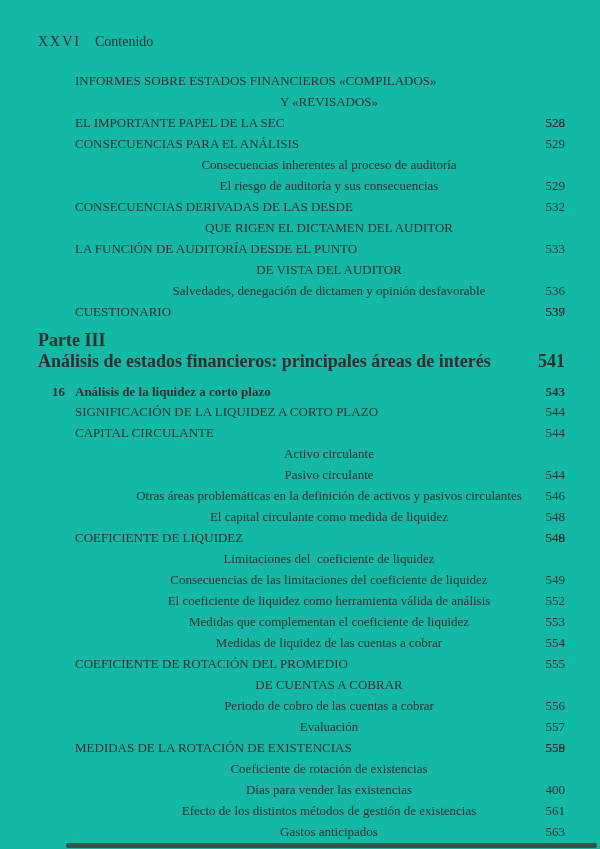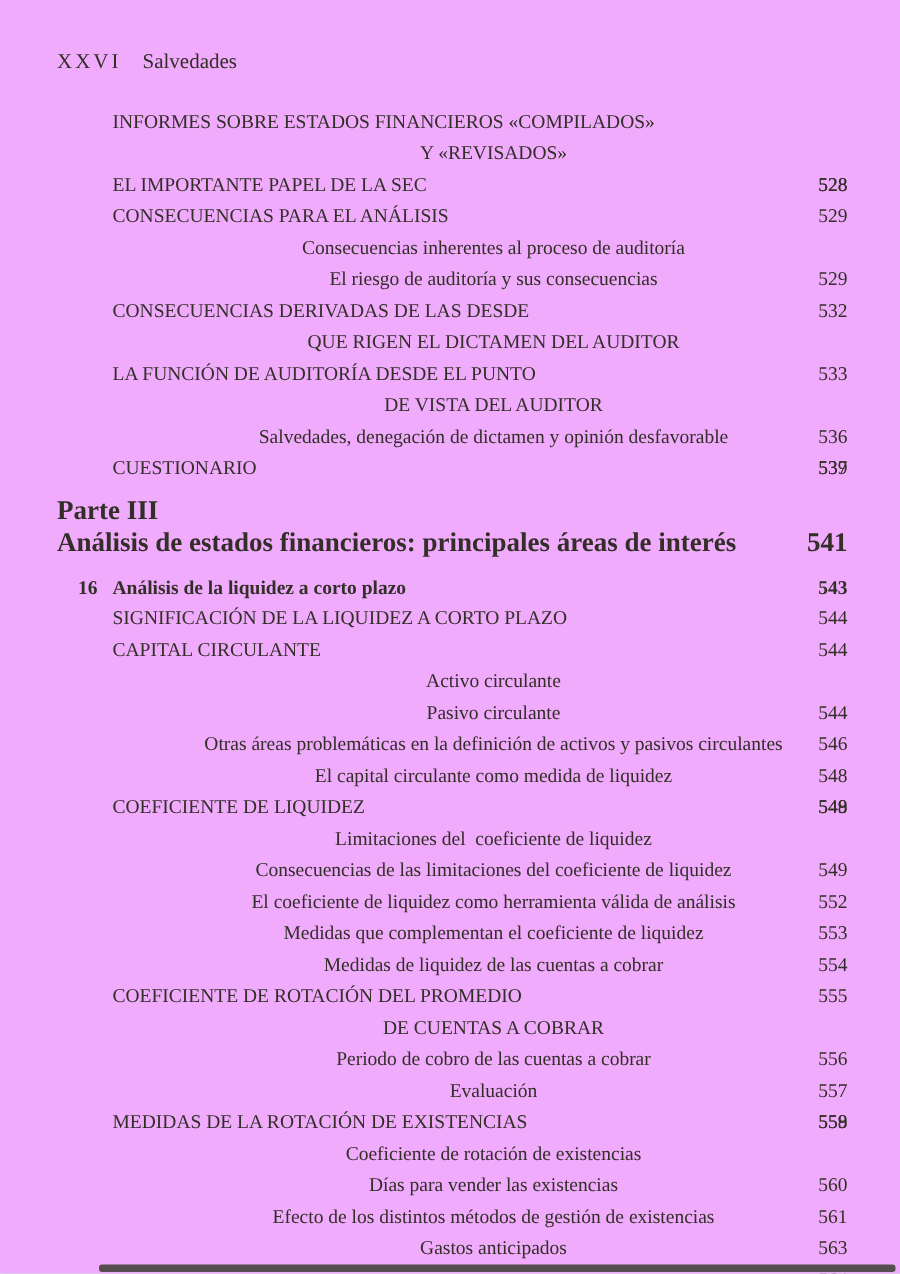--- a/index.html
+++ b/index.html
@@ -4,21 +4,21 @@
 <style>
   html, body {
     margin: 0;
     padding: 0;
     background: #e8e6e1;
   }
   .page {
     position: relative;
     width: 600px;
     height: 849px;
-    background: #f0abfc;
+    background: #14b8a6;
     color: #332e28;
     font-family: "Liberation Serif", "DejaVu Serif", serif;
     overflow: hidden;
     box-shadow: 0 0 4px rgba(0,0,0,0.15);
   }
   
   .running-head {
     position: absolute;
     top: 34px;
     left: 38px;
@@ -111,21 +111,21 @@
     opacity: 0.9;
   }
 </style>
 </head>
 <body>
 
 <div class="page">
 
   <div class="running-head">
     <span class="folio">XXVI</span>
-    <span class="head-title">Salvedades</span>
+    <span class="head-title">Contenido</span>
   </div>
 
   <div class="toc-block toc-upper">
       <div class="toc-row lvl1">
         <span class="toc-text">INFORMES SOBRE ESTADOS FINANCIEROS «COMPILADOS»</span>
         <span class="toc-page"></span>
       </div>
       <div class="toc-row lvl2">
         <span class="toc-text">Y «REVISADOS»</span>
         <span class="toc-page">528</span>
@@ -250,21 +250,21 @@
       <div class="toc-row lvl2">
         <span class="toc-text">Evaluación</span>
         <span class="toc-page">558</span>
       </div>
       <div class="toc-row lvl1">
         <span class="toc-text">MEDIDAS DE LA ROTACIÓN DE EXISTENCIAS</span>
         <span class="toc-page">559</span>
       </div>
       <div class="toc-row lvl2">
         <span class="toc-text">Coeficiente de rotación de existencias</span>
-        <span class="toc-page">560</span>
+        <span class="toc-page">400</span>
       </div>
       <div class="toc-row lvl2">
         <span class="toc-text">Días para vender las existencias</span>
         <span class="toc-page">561</span>
       </div>
       <div class="toc-row lvl2">
         <span class="toc-text">Efecto de los distintos métodos de gestión de existencias</span>
         <span class="toc-page">563</span>
       </div>
       <div class="toc-row lvl2">

